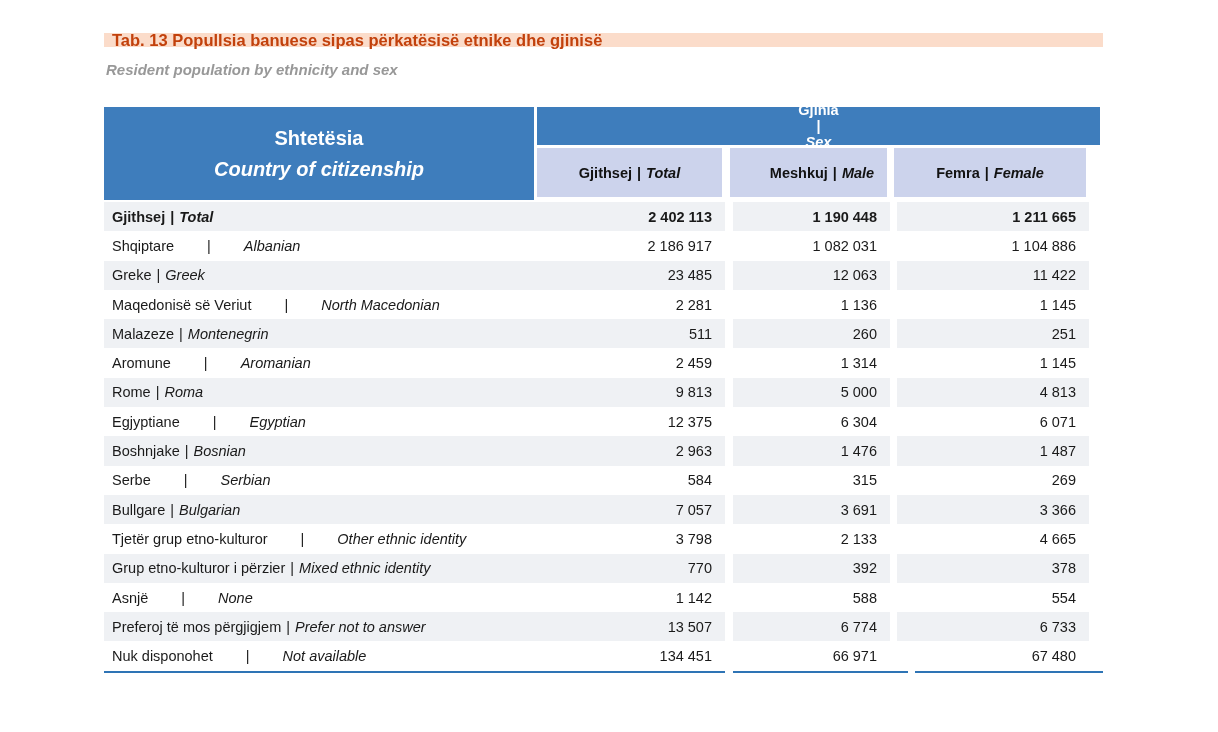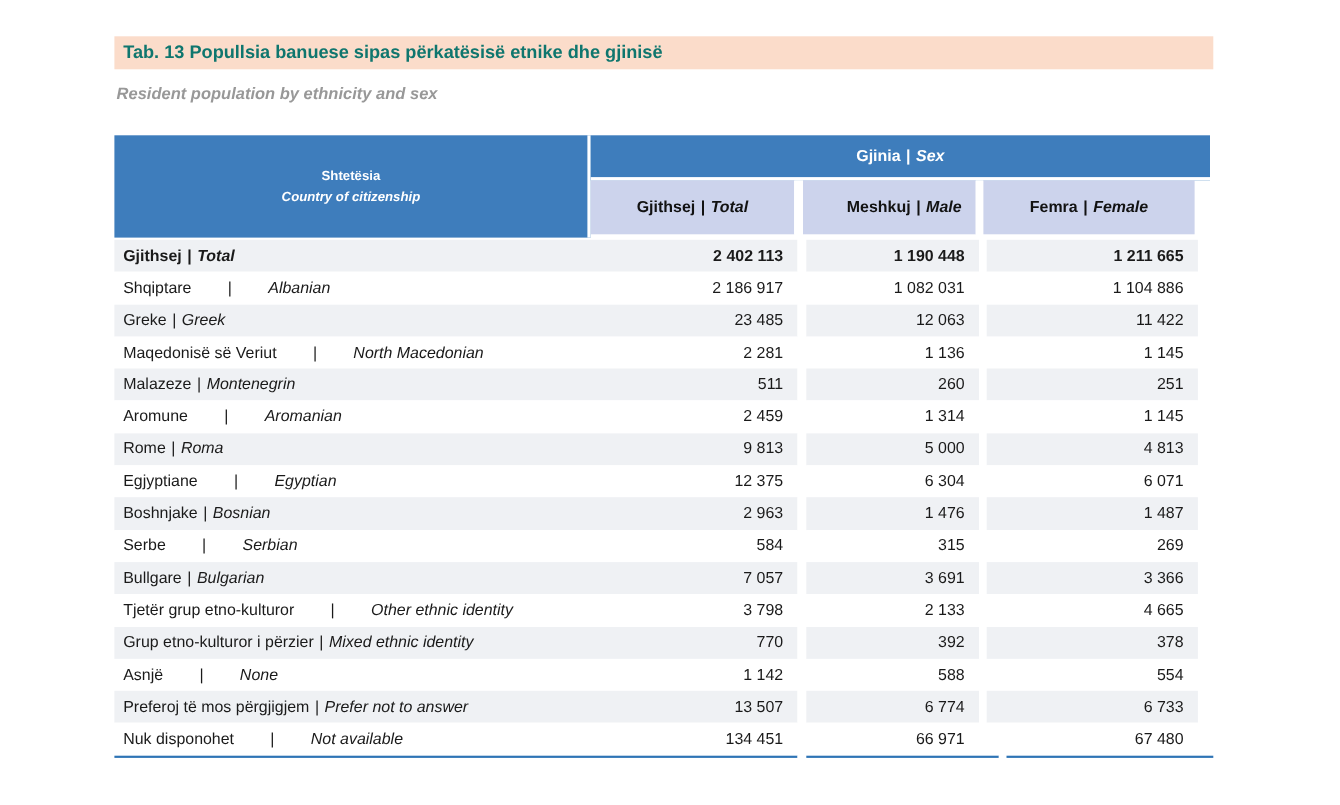--- a/index.html
+++ b/index.html
@@ -10,48 +10,49 @@
     font-family: "Liberation Sans", sans-serif;
     color: #1a1a1a;
     position: relative;
     overflow: hidden;
   }
   .wrap { position: absolute; left: 104px; top: 33px; width: 999px; }
 
   
   .titlebar {
     background: #fbdcca;
-    height: 30px;
+    height: 14px;
     display: flex; align-items: center;
     padding-left: 8px;
-    font-size: 16.5px; font-weight: bold; color: #0f766e;
+    font-size: 16.5px; font-weight: bold; color: #c2410c;
   }
   .subtitle {
     margin-top: 14px; padding-left: 2px;
     font-size: 15px; font-weight: bold; font-style: italic;
     color: #989898;
   }
 
   
   .table { margin-top: 29px; width: 999px; }
 
   .header { display: flex; height: 93px; }
   .h-left {
     width: 433px; background: #3e7dbc;
     border-right: 3px solid #ffffff;
-    color: #ffffff; font-size: 12px; font-weight: bold;
+    color: #ffffff; font-size: 20px; font-weight: bold;
     display: flex; flex-direction: column; align-items: center; justify-content: center;
     line-height: 1.55;
   }
   .h-right { width: 563px; display: flex; flex-direction: column; }
   .h-group {
     height: 41px; background: #3e7dbc; color: #ffffff;
     font-size: 14.5px; font-weight: bold;
     display: flex; align-items: center; justify-content: center;
     border-bottom: 3px solid #ffffff;
+    flex-direction: column;
   }
   .h-cols { height: 49px; display: flex; }
   .h-col {
     background: #ccd3ec; color: #121212;
     font-size: 14.5px; font-weight: bold;
     display: flex; align-items: center; justify-content: center;
   }
   .w1 { width: 185px; } .w2 { width: 157px; padding-left: 27px; } .w3 { width: 192px; }
   .vs8 { width: 8px; background: #ffffff; }
   .vs7 { width: 7px; background: #ffffff; }

